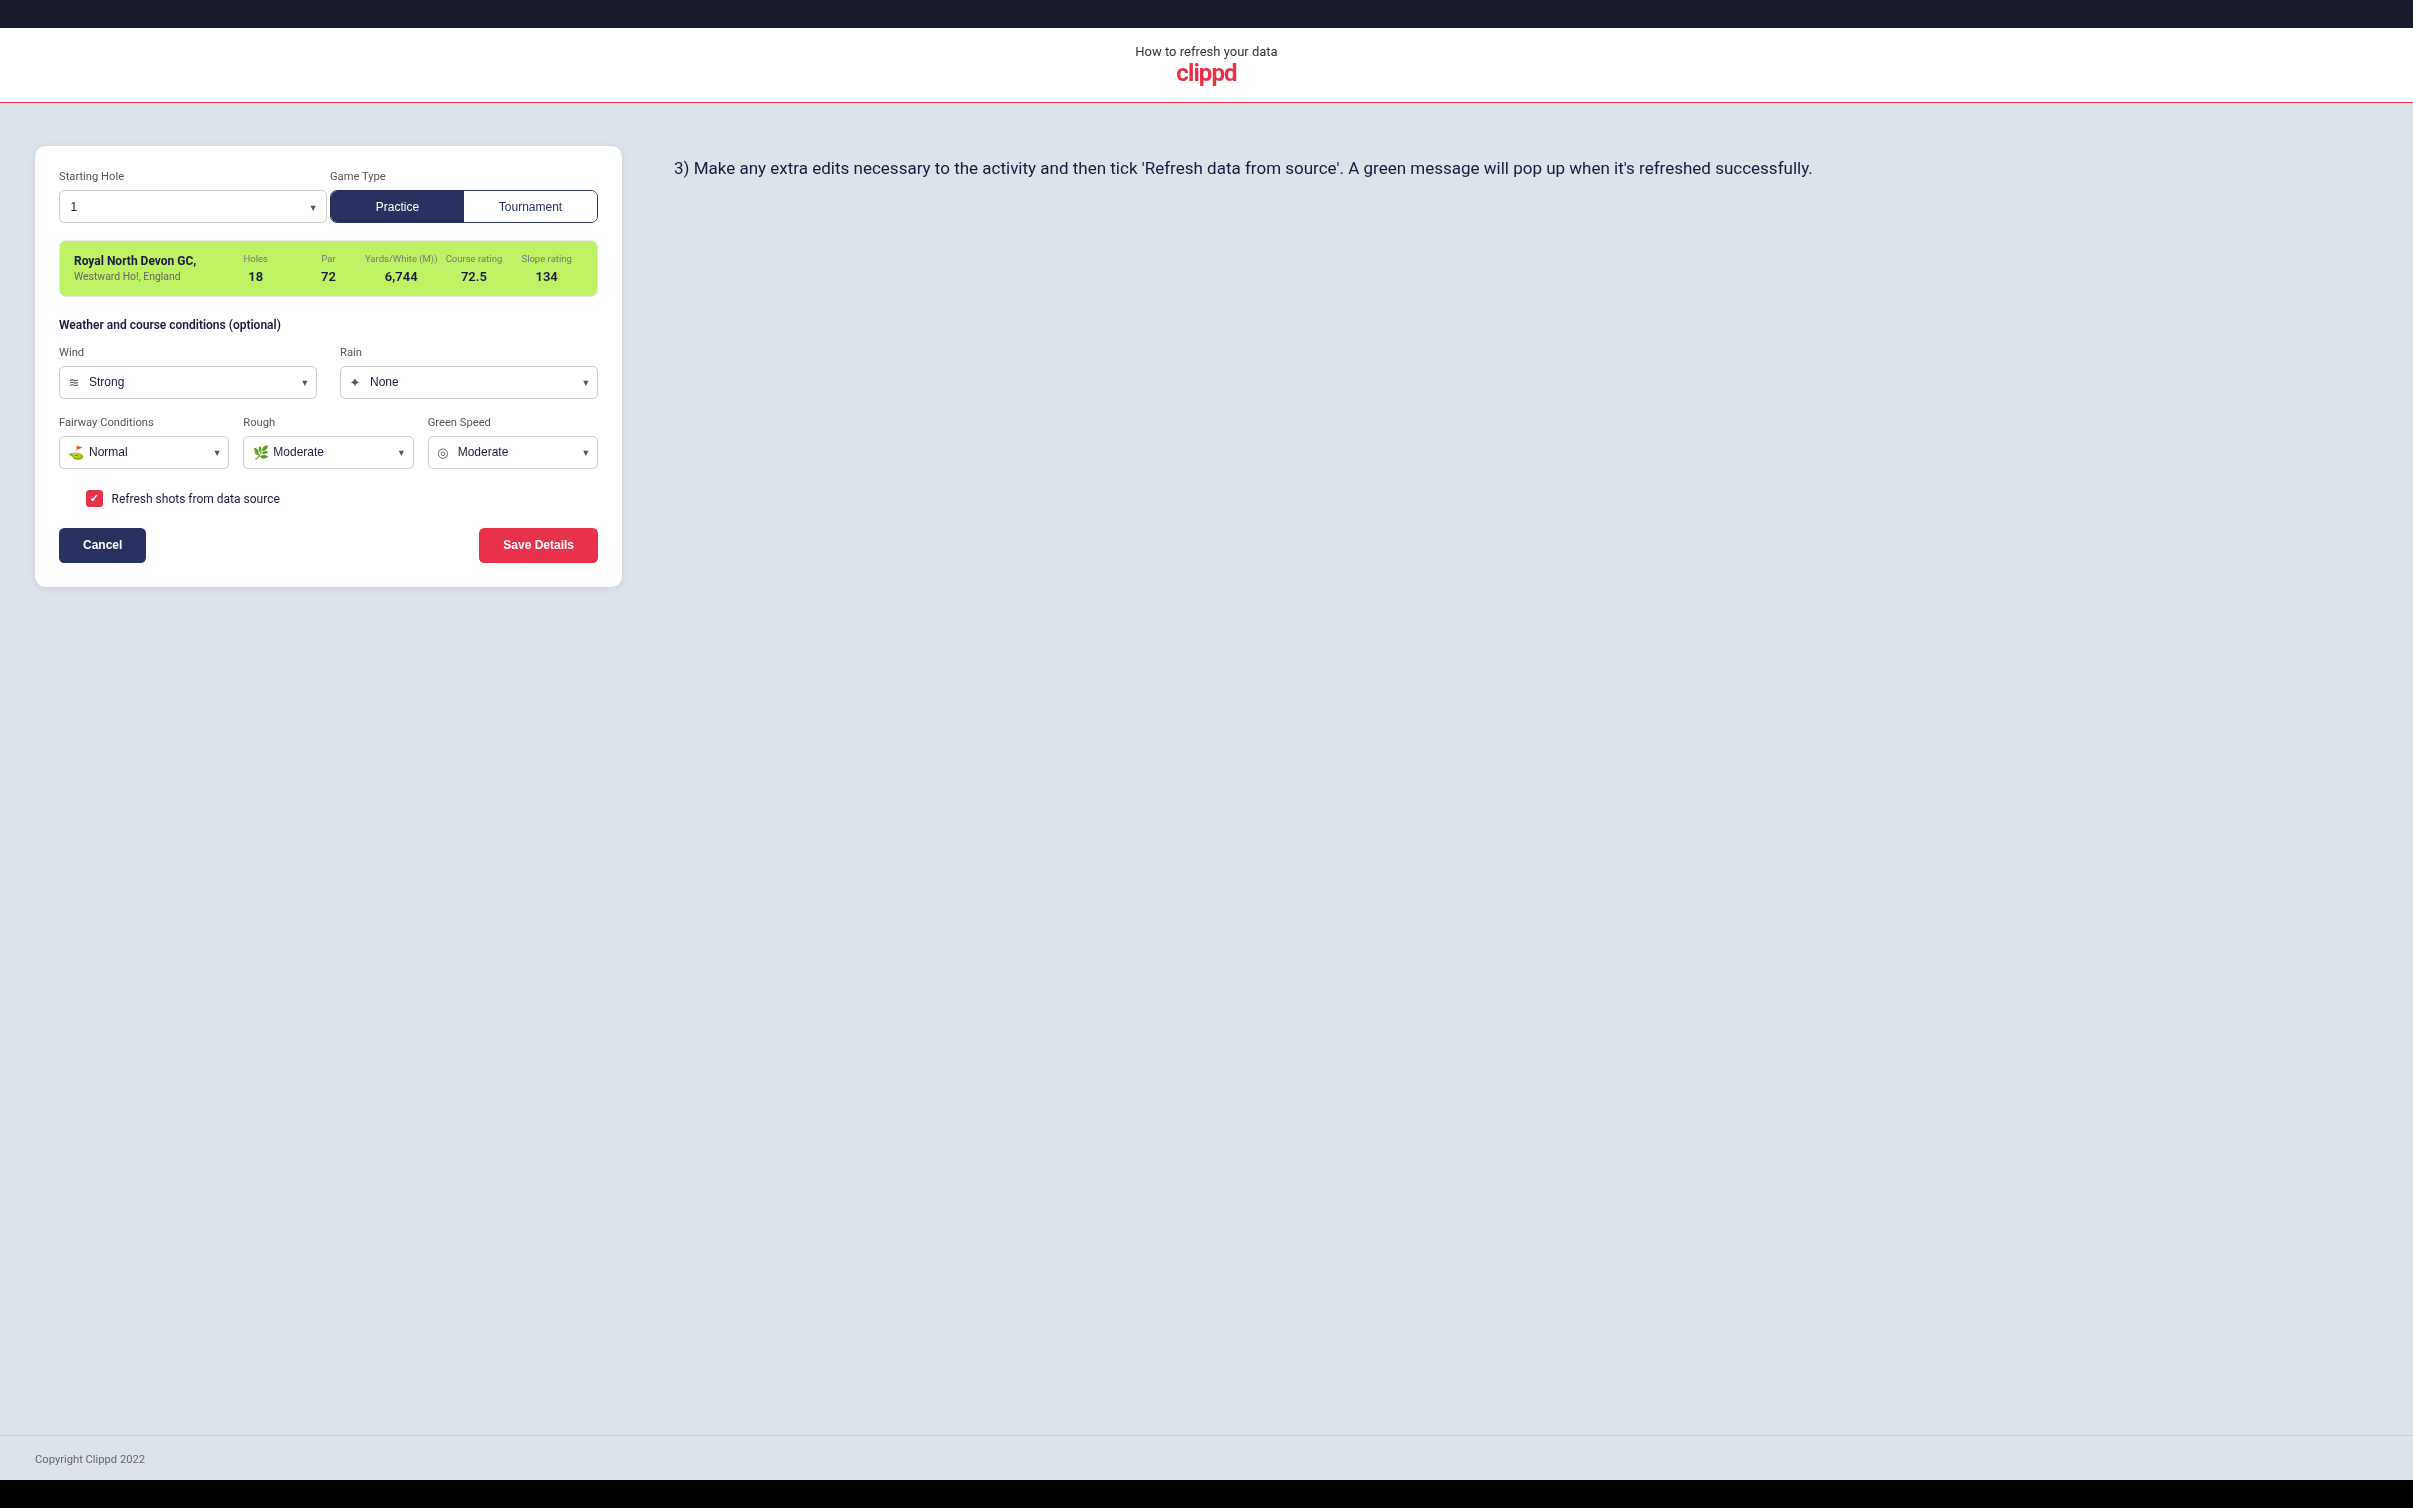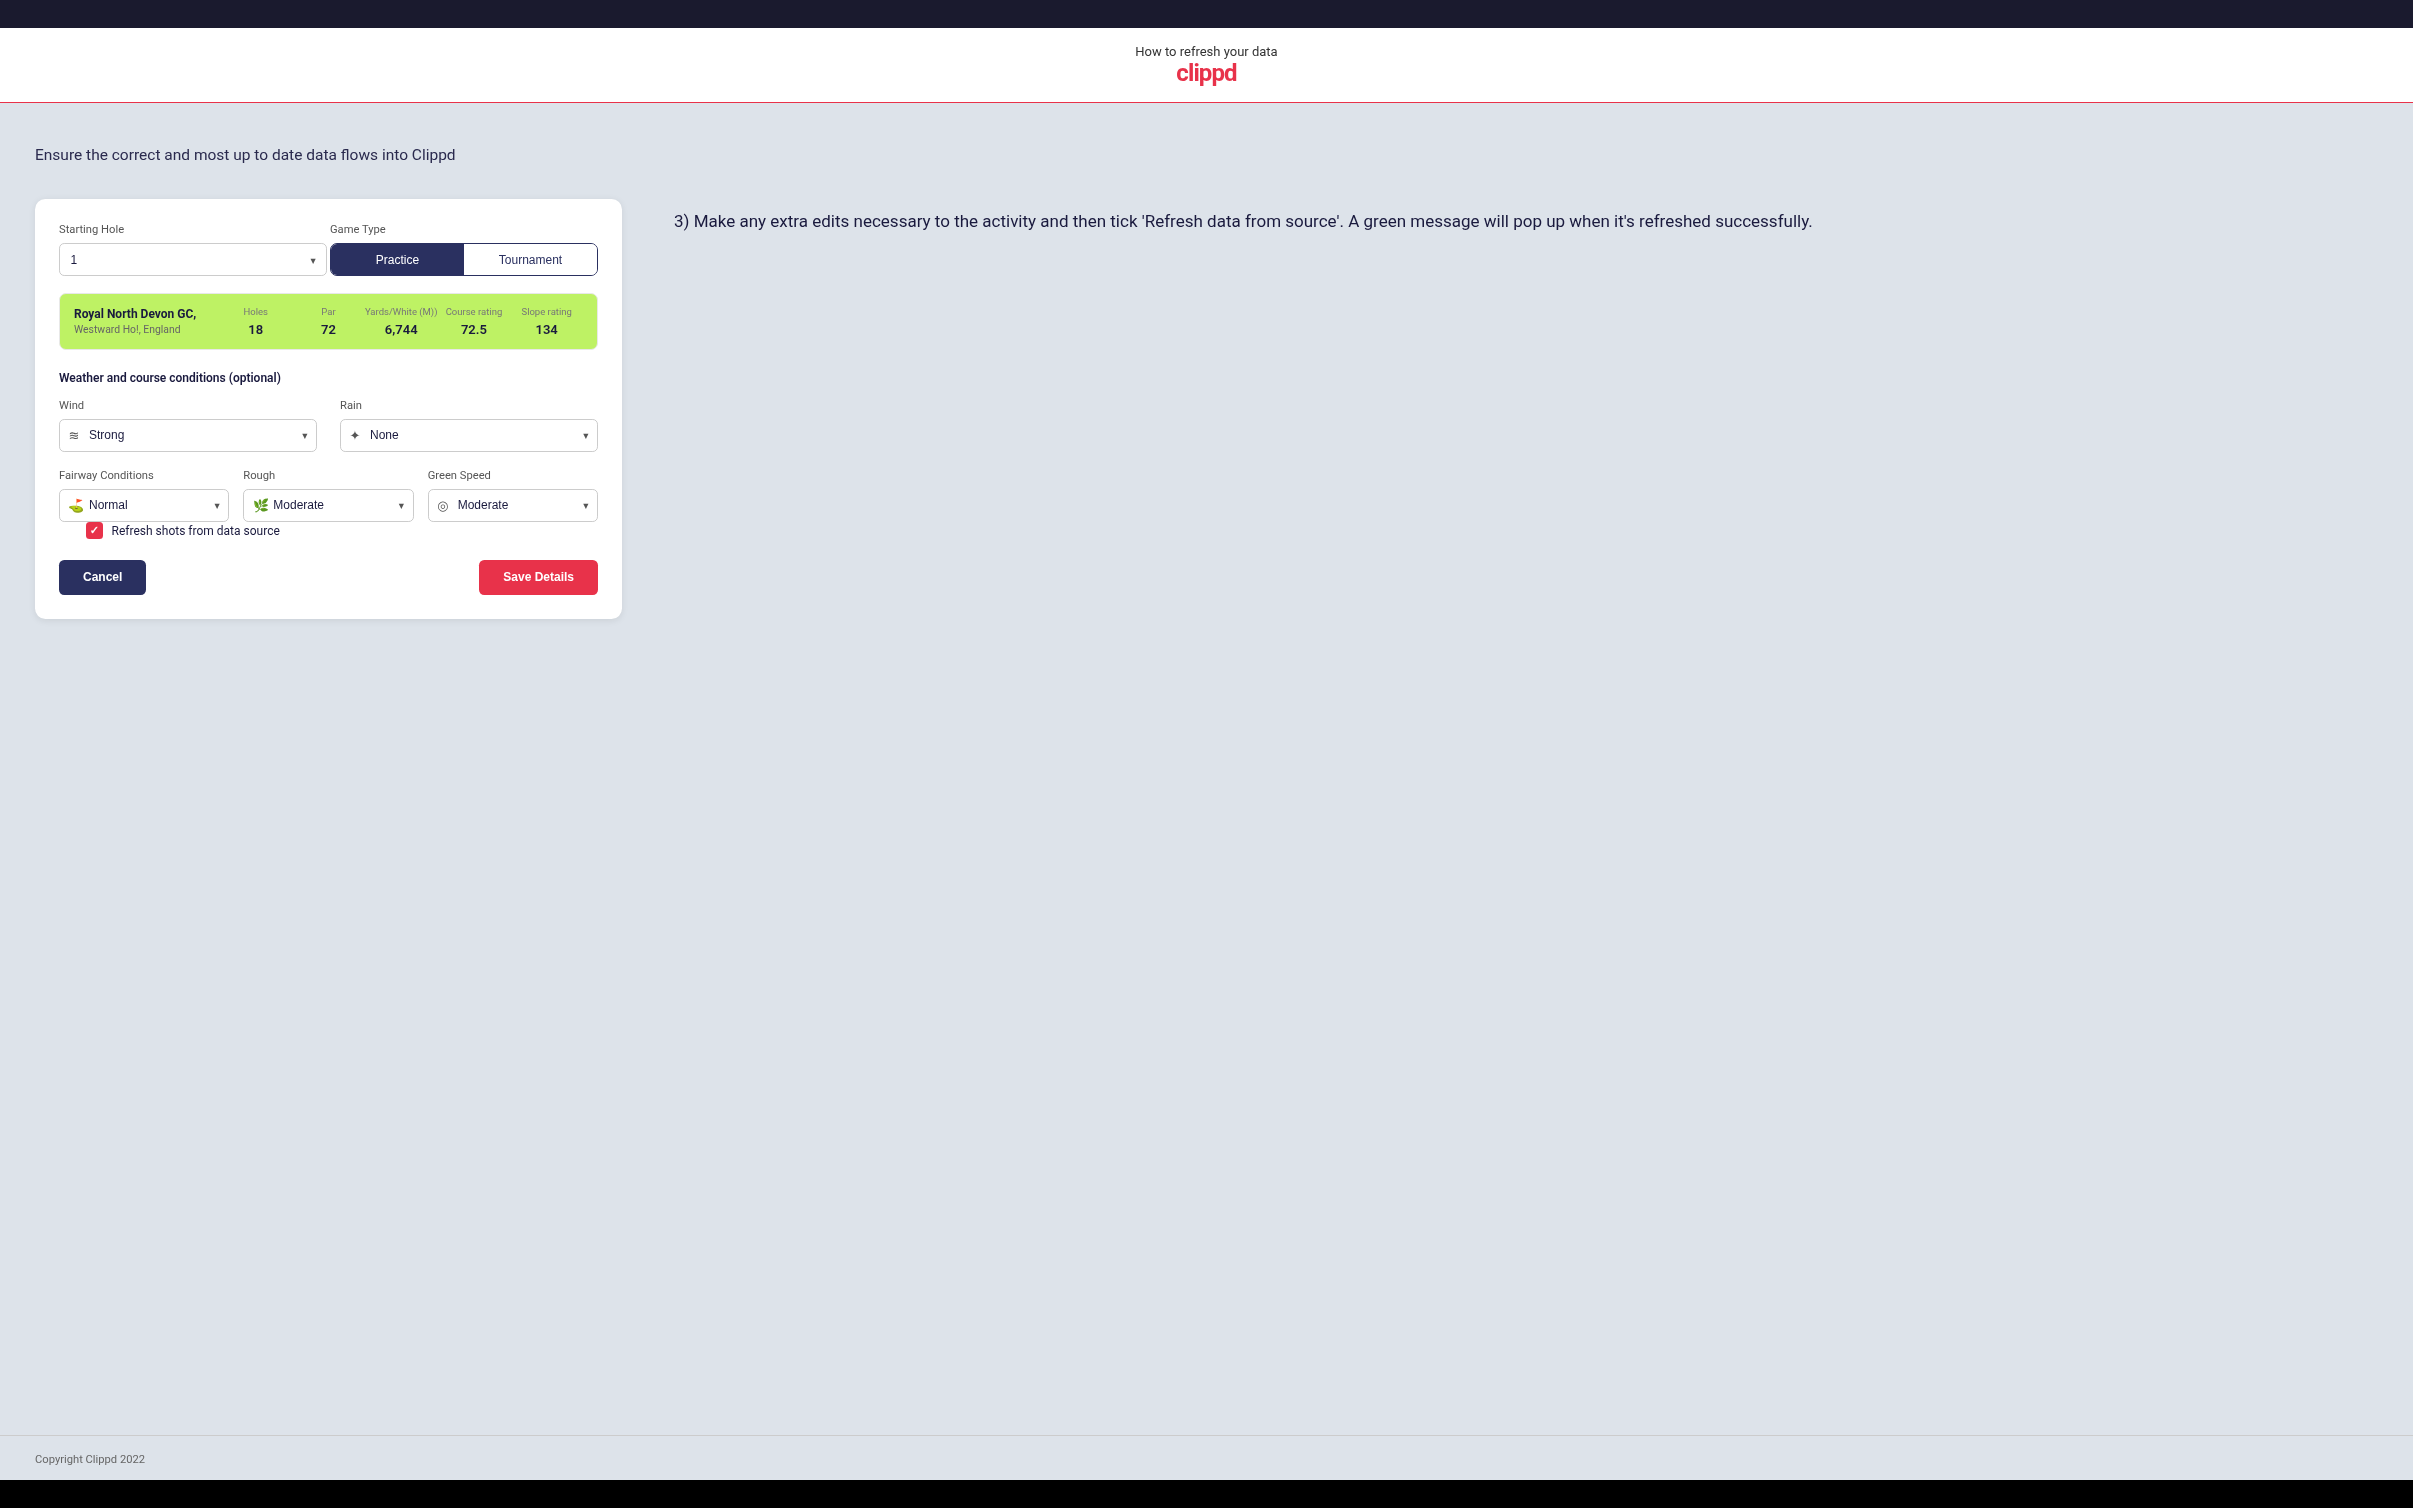--- a/index.html
+++ b/index.html
@@ -202,20 +202,21 @@
       display: grid;
       grid-template-columns: 1fr 1fr;
       gap: 23px;
       margin-bottom: 17px;
     }
 
     .conditions-grid-3 {
       display: grid;
       grid-template-columns: 1fr 1fr 1fr;
       gap: 14px;
+      margin-bottom: 21px;
     }
 
     .select-with-icon {
       position: relative;
       border: 0.9px solid #ccc;
       border-radius: 5.2px;
       background: #fff;
       display: flex;
       align-items: center;
     }
@@ -341,21 +342,20 @@
 <body>
 
 <div class="top-bar"></div>
 
 <div class="header">
   <span class="header-title">How to refresh your data</span>
   <span class="logo">clippd</span>
 </div>
 
 <div class="main-content">
-  <p class="page-subtitle">Ensure the correct and most up to date data flows into Clippd</p>
 
   <div class="content-row">
     <div class="form-panel">
 
       <div class="field-row">
         <div class="field-group">
           <label class="field-label">Starting Hole</label>
           <div class="select-wrapper">
             <select>
               <option value="1">1</option>

